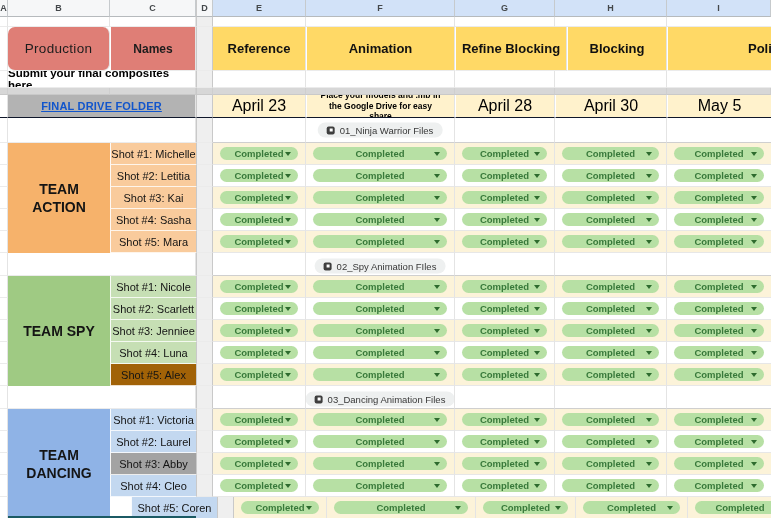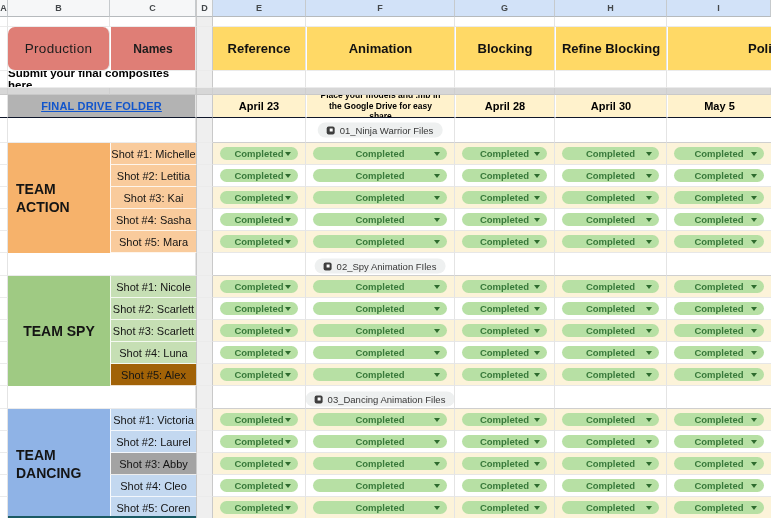--- a/index.html
+++ b/index.html
@@ -56,21 +56,21 @@
   .polish-cell .lbl{ white-space:nowrap; }
 
   .submit-cell{ font-size:11.5px; font-weight:700; color:#000; background:#fff; }
 
   .stripe .c{ background:#d7d7d7; border-right:1px solid #cfcfcf; border-bottom:1px solid #c9c9c9; }
 
   
   .drive-cell{ background:#b3b3b3; }
   .drive-link{ font-size:11px; font-weight:700; color:#1155cc; text-decoration:underline; letter-spacing:.2px; cursor:pointer; }
   .cream{ background:#fff2cc; }
-  .date-cell{ font-size:11px; font-weight:700; color:#000; }
+  .date-cell{ font-size:16px; font-weight:400; color:#000; }
   .note-cell{ font-size:8.5px; font-weight:700; color:#000; text-align:center; padding:1px 10px; line-height:1.25; }
   .sched .c{ border-bottom:1px solid #0f172a; }
 
   
   .chip-row .c{ background:#fff; }
   .chip-row .cd{ background:#efefef; }
   .chip-row .ce,.chip-row .cf,.chip-row .cg,.chip-row .ch,.chip-row .ci{ border-bottom:1px solid #cfcfcf; }
   .chip{
     position:absolute; left:50%; top:50%; transform:translate(-50%,-50%);
     display:flex; align-items:center; gap:5px; background:#eef0f0;
@@ -81,21 +81,21 @@
   .chip-label{ font-size:9.5px; color:#383838; }
 
   .gap-row .c{ border-bottom:none; background:#fff; }
   .gap-row .cd{ background:#efefef; }
 
   
   .sec-body{ position:relative; }
   .team-part{ border-right:none; border-bottom:none; }
   .team-label{
     position:absolute; left:8px; top:0; width:102px; height:100%;
-    display:flex; align-items:center; justify-content:center; 
+    display:flex; align-items:center; justify-content:center; text-align:center;
     font-size:14px; font-weight:800; color:#141414; line-height:1.3; padding:0 8px;
   }
   .shot-cell{
     font-size:11px; color:#141414;
     border-left:1px solid rgba(255,255,255,.9);
     border-bottom:1px solid rgba(255,255,255,.8);
     border-right:none;
   }
   .r-cream .status-cell{ background:#fcf3d9; }
   .r-white .status-cell{ background:#fff; }
@@ -159,22 +159,22 @@
       <div class="c ci"></div>
   </div>
 
   <div class="row h-main">
     <div class="c ca"></div>
     <div class="c cb red-cell prod-cell">Production</div>
     <div class="c cc red-cell names-cell">Names</div>
     <div class="c cd"></div>
     <div class="c ce yellow-cell">Reference</div>
     <div class="c cf yellow-cell wl">Animation</div>
+    <div class="c ch yellow-cell wl">Refine Blocking</div>
     <div class="c cg yellow-cell wl">Blocking</div>
-    <div class="c ch yellow-cell wl">Refine Blocking</div>
     <div class="c ci yellow-cell wl polish-cell">
         <span class="lbl">Polish</span>
       </div>
   </div>
 
   <div class="row h-submit">
     <div class="c ca"></div>
     <div class="c cbc submit-cell">Submit your final composites here</div>
     <div class="c cd"></div>
     <div class="c ce"></div>
@@ -507,21 +507,21 @@
         <div class="c ci status-cell">
               <span class="pill">
                 <span>Completed</span>
                 <span class="arrow"></span>
               </span>
             </div>
       </div>
       <div class="row h-data r-cream">
         <div class="c ca"></div>
             <div class="c cb team-part team-fill" style="background: rgb(159, 202, 131);"></div>
-        <div class="c cc shot-cell" style="background: rgb(198, 223, 180);">Shot #3: Scarlett</div>
+        <div class="c cc shot-cell" style="background: rgb(198, 223, 180);">Shot #3: Jenniee</div>
         <div class="c cd"></div>
         <div class="c ce status-cell">
               <span class="pill">
                 <span>Completed</span>
                 <span class="arrow"></span>
               </span>
             </div>
         <div class="c cf status-cell">
               <span class="pill">
                 <span>Completed</span>
@@ -790,21 +790,21 @@
         <div class="c ci status-cell">
               <span class="pill">
                 <span>Completed</span>
                 <span class="arrow"></span>
               </span>
             </div>
       </div>
       <div class="row h-data r-cream">
         <div class="c ca"></div>
             <div class="c cb team-part team-fill" style="background: rgb(143, 179, 230);"></div>
-        <div class="c cc shot-cell" style="background: rgb(195, 216, 240);">Shot #5: Coren</div>
+        <div class="c cc shot-cell" style="background: rgb(195, 216, 240); margin-left: 21px;">Shot #5: Coren</div>
         <div class="c cd"></div>
         <div class="c ce status-cell">
               <span class="pill">
                 <span>Completed</span>
                 <span class="arrow"></span>
               </span>
             </div>
         <div class="c cf status-cell">
               <span class="pill">
                 <span>Completed</span>

